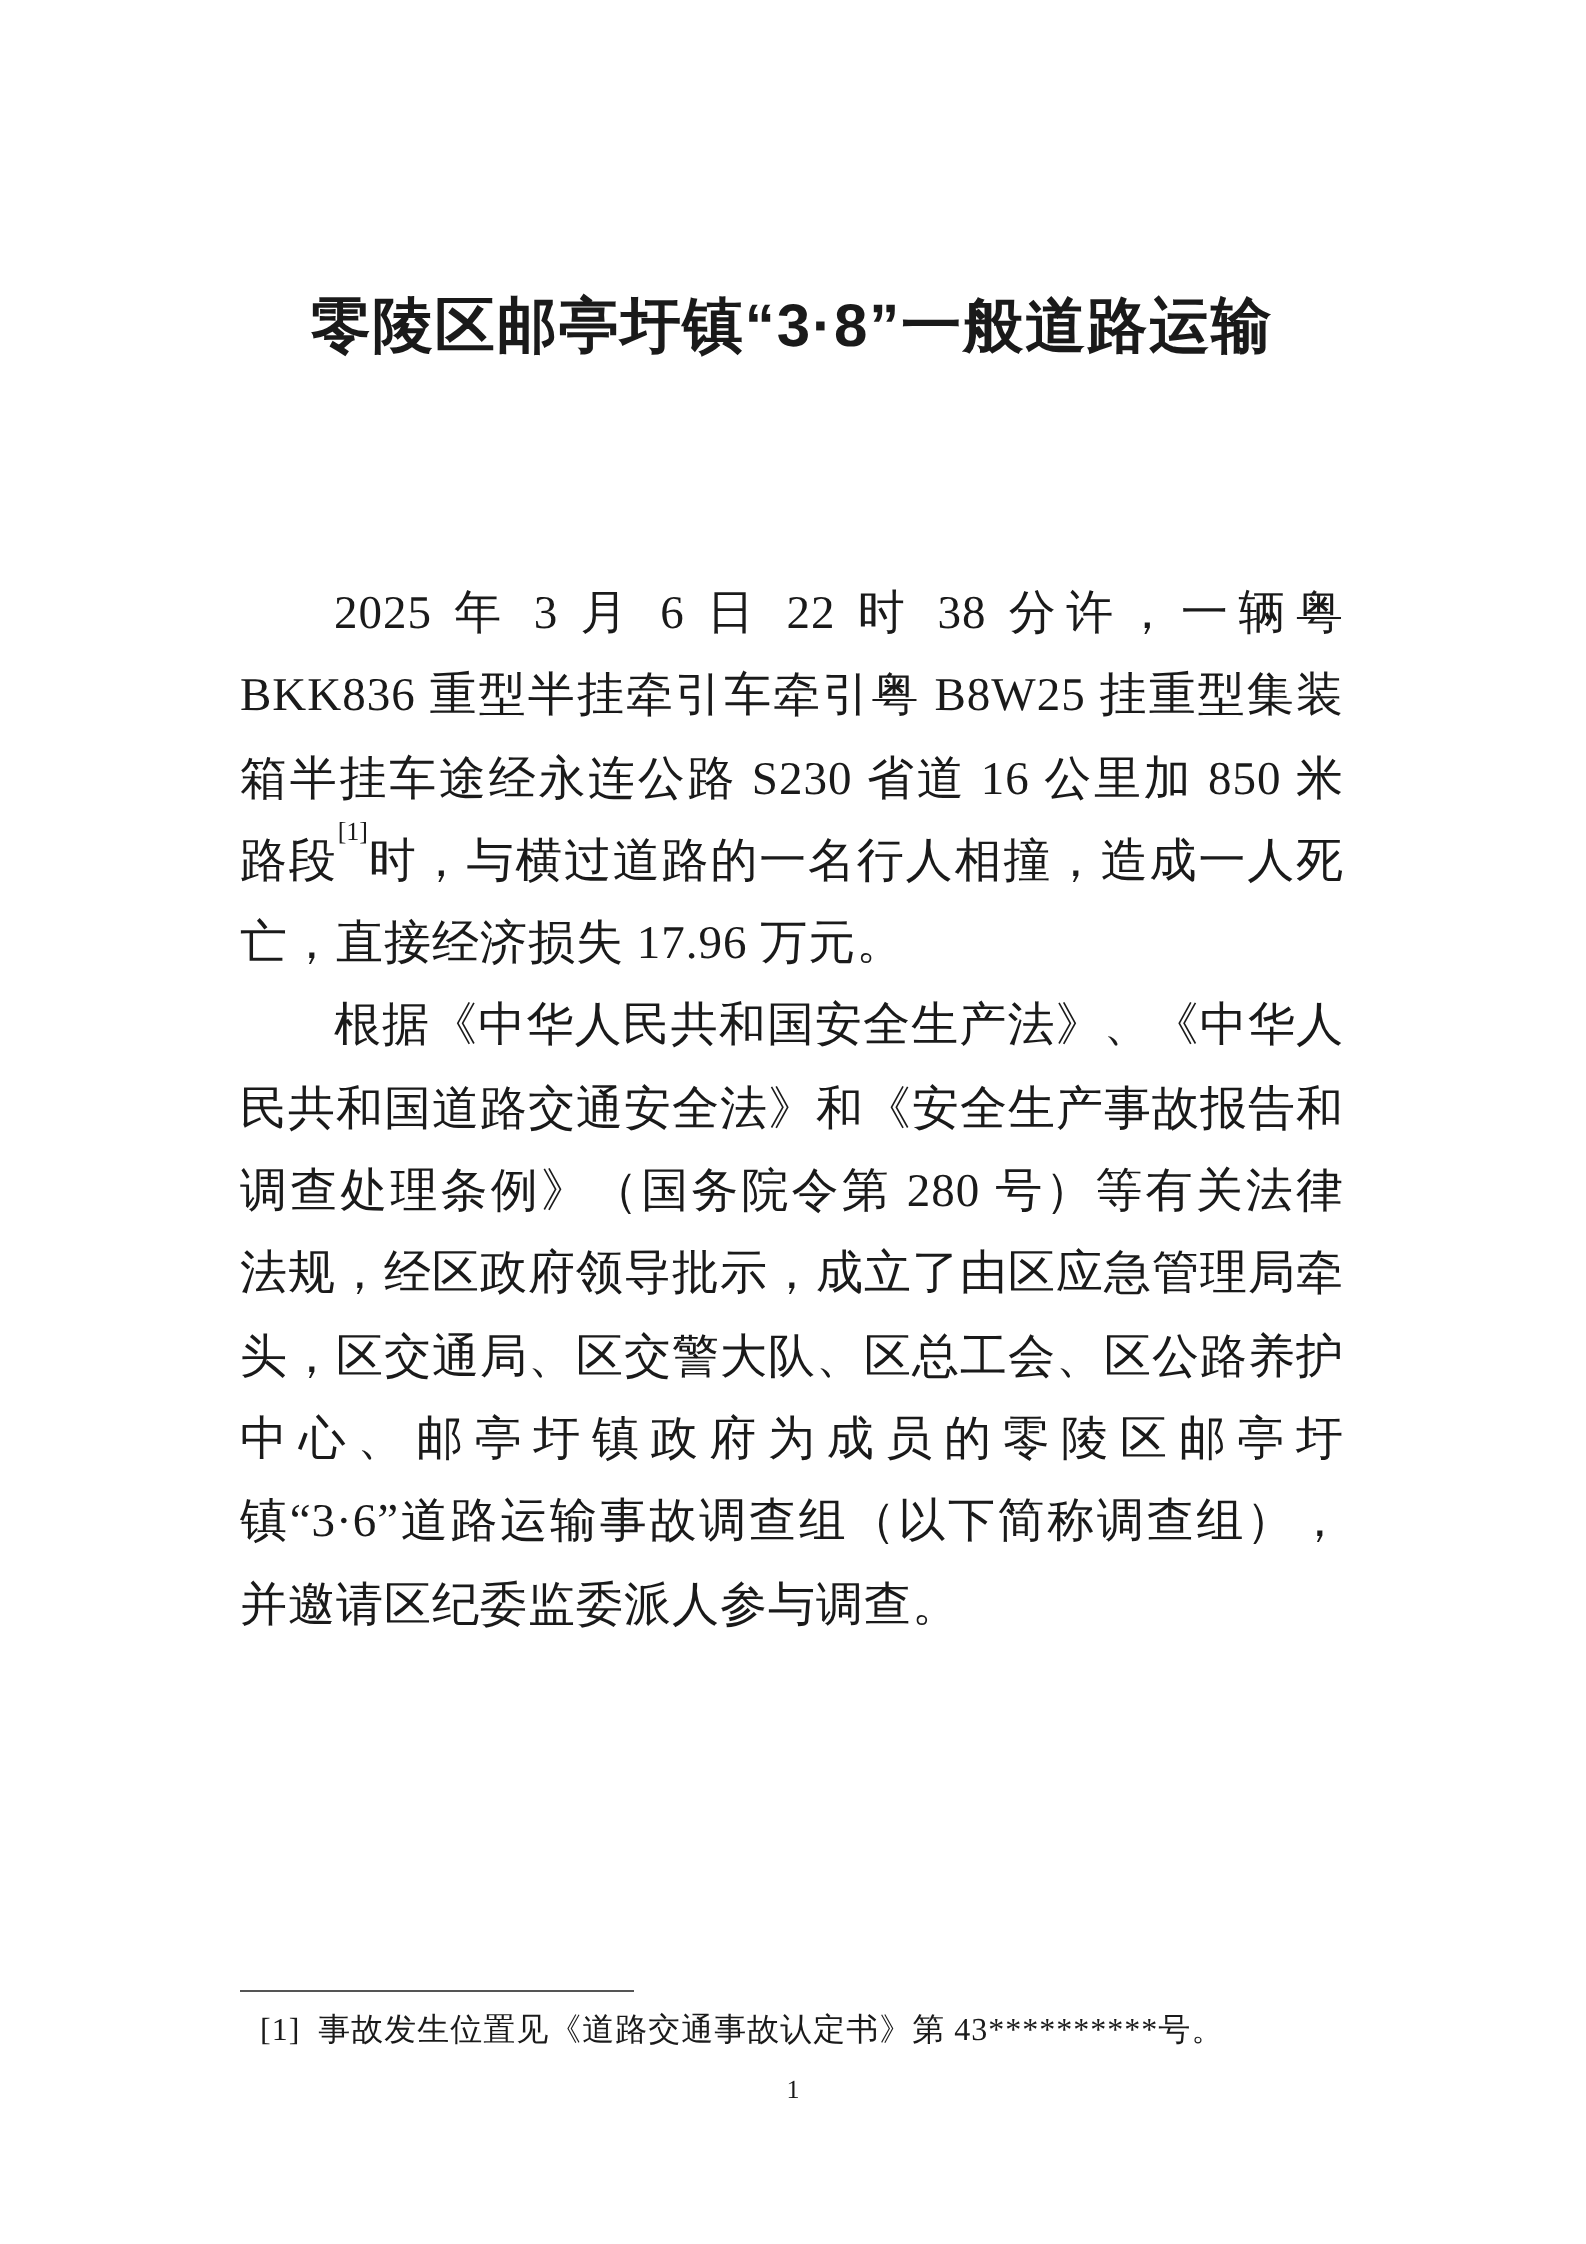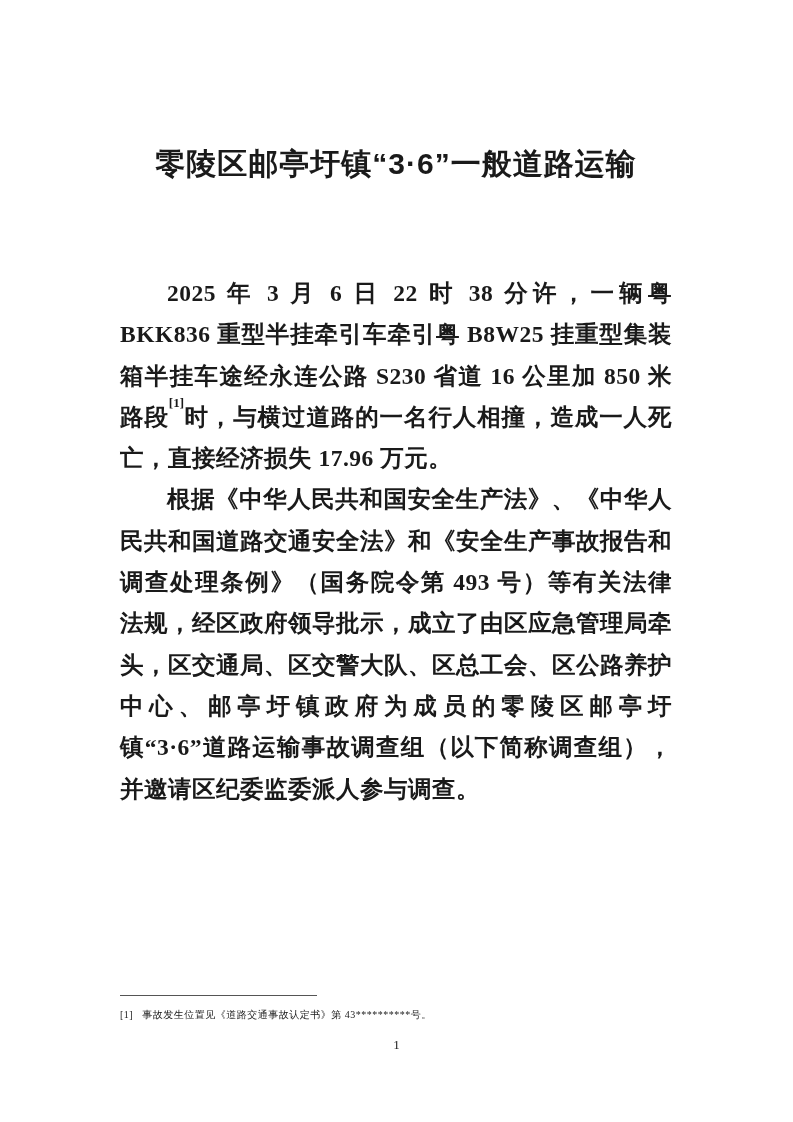--- a/index.html
+++ b/index.html
@@ -24,29 +24,28 @@
     width: 572px;
     text-align: center;
     font-family: "Liberation Sans", "DejaVu Sans", sans-serif;
     font-weight: bold;
     font-size: 30px;
     line-height: 48px;
     letter-spacing: 1px;
   }
   .body-text {
     position: absolute;
-    top: 273px;
+    top: 287px;
     left: 120px;
     width: 552px;
     font-size: 23.5px;
     line-height: 41.3px;
     text-align: justify;
     text-justify: inter-ideograph;
     letter-spacing: 0.5px;
-    font-weight: bold;
   }
   .para {
     margin: 0;
     padding: 0;
     text-indent: 2em;
   }
   .fnref {
     font-size: 13px;
     line-height: 0;
     position: relative;
@@ -59,22 +58,22 @@
     top: 995px;
     width: 552px;
   }
   .fn-sep {
     width: 197px;
     height: 0;
     border-top: 1px solid #555555;
     margin: 0 0 9px 0;
   }
   .footnote {
-    margin: 0;
-    font-size: 10px;
+    margin: 10px;
+    font-size: 16px;
     line-height: 20px;
     letter-spacing: 0.5px;
   }
   .fn-marker {
     margin-right: 9px;
   }
   .page-number {
     position: absolute;
     top: 1037px;
     left: 0;
@@ -82,26 +81,26 @@
     text-align: center;
     font-size: 13px;
   }
 </style>
 </head>
 <body>
 
 <div class="page">
 
   <div class="title">
-    <div>零陵区邮亭圩镇“3·6”一般道路运输</div>
+    <div>零陵区邮亭圩镇“3·8”一般道路运输</div>
   </div>
 
   <div class="body-text">
     <p class="para"><span>2025 年 3 月 6 日 22 时 38 分许，一辆粤 BKK836 重型半挂牵引车牵引粤 B8W25 挂重型集装箱半挂车途经永连公路 S230 省道 16 公里加 850 米路段</span><sup class="fnref">[1]</sup><span>时，与横过道路的一名行人相撞，造成一人死亡，直接经济损失 17.96 万元。</span></p>
-    <p class="para">根据《中华人民共和国安全生产法》、《中华人民共和国道路交通安全法》和《安全生产事故报告和调查处理条例》（国务院令第 493 号）等有关法律法规，经区政府领导批示，成立了由区应急管理局牵头，区交通局、区交警大队、区总工会、区公路养护中心、邮亭圩镇政府为成员的零陵区邮亭圩镇“3·6”道路运输事故调查组（以下简称调查组），并邀请区纪委监委派人参与调查。</p>
+    <p class="para">根据《中华人民共和国安全生产法》、《中华人民共和国道路交通安全法》和《安全生产事故报告和调查处理条例》（国务院令第 280 号）等有关法律法规，经区政府领导批示，成立了由区应急管理局牵头，区交通局、区交警大队、区总工会、区公路养护中心、邮亭圩镇政府为成员的零陵区邮亭圩镇“3·6”道路运输事故调查组（以下简称调查组），并邀请区纪委监委派人参与调查。</p>
   </div>
 
   <div class="footnote-area">
     <div class="fn-sep"></div>
     <p class="footnote">
       <span class="fn-marker">[1]</span><span>事故发生位置见《道路交通事故认定书》第 43**********号。</span>
     </p>
   </div>
 
   <div class="page-number">1</div>

